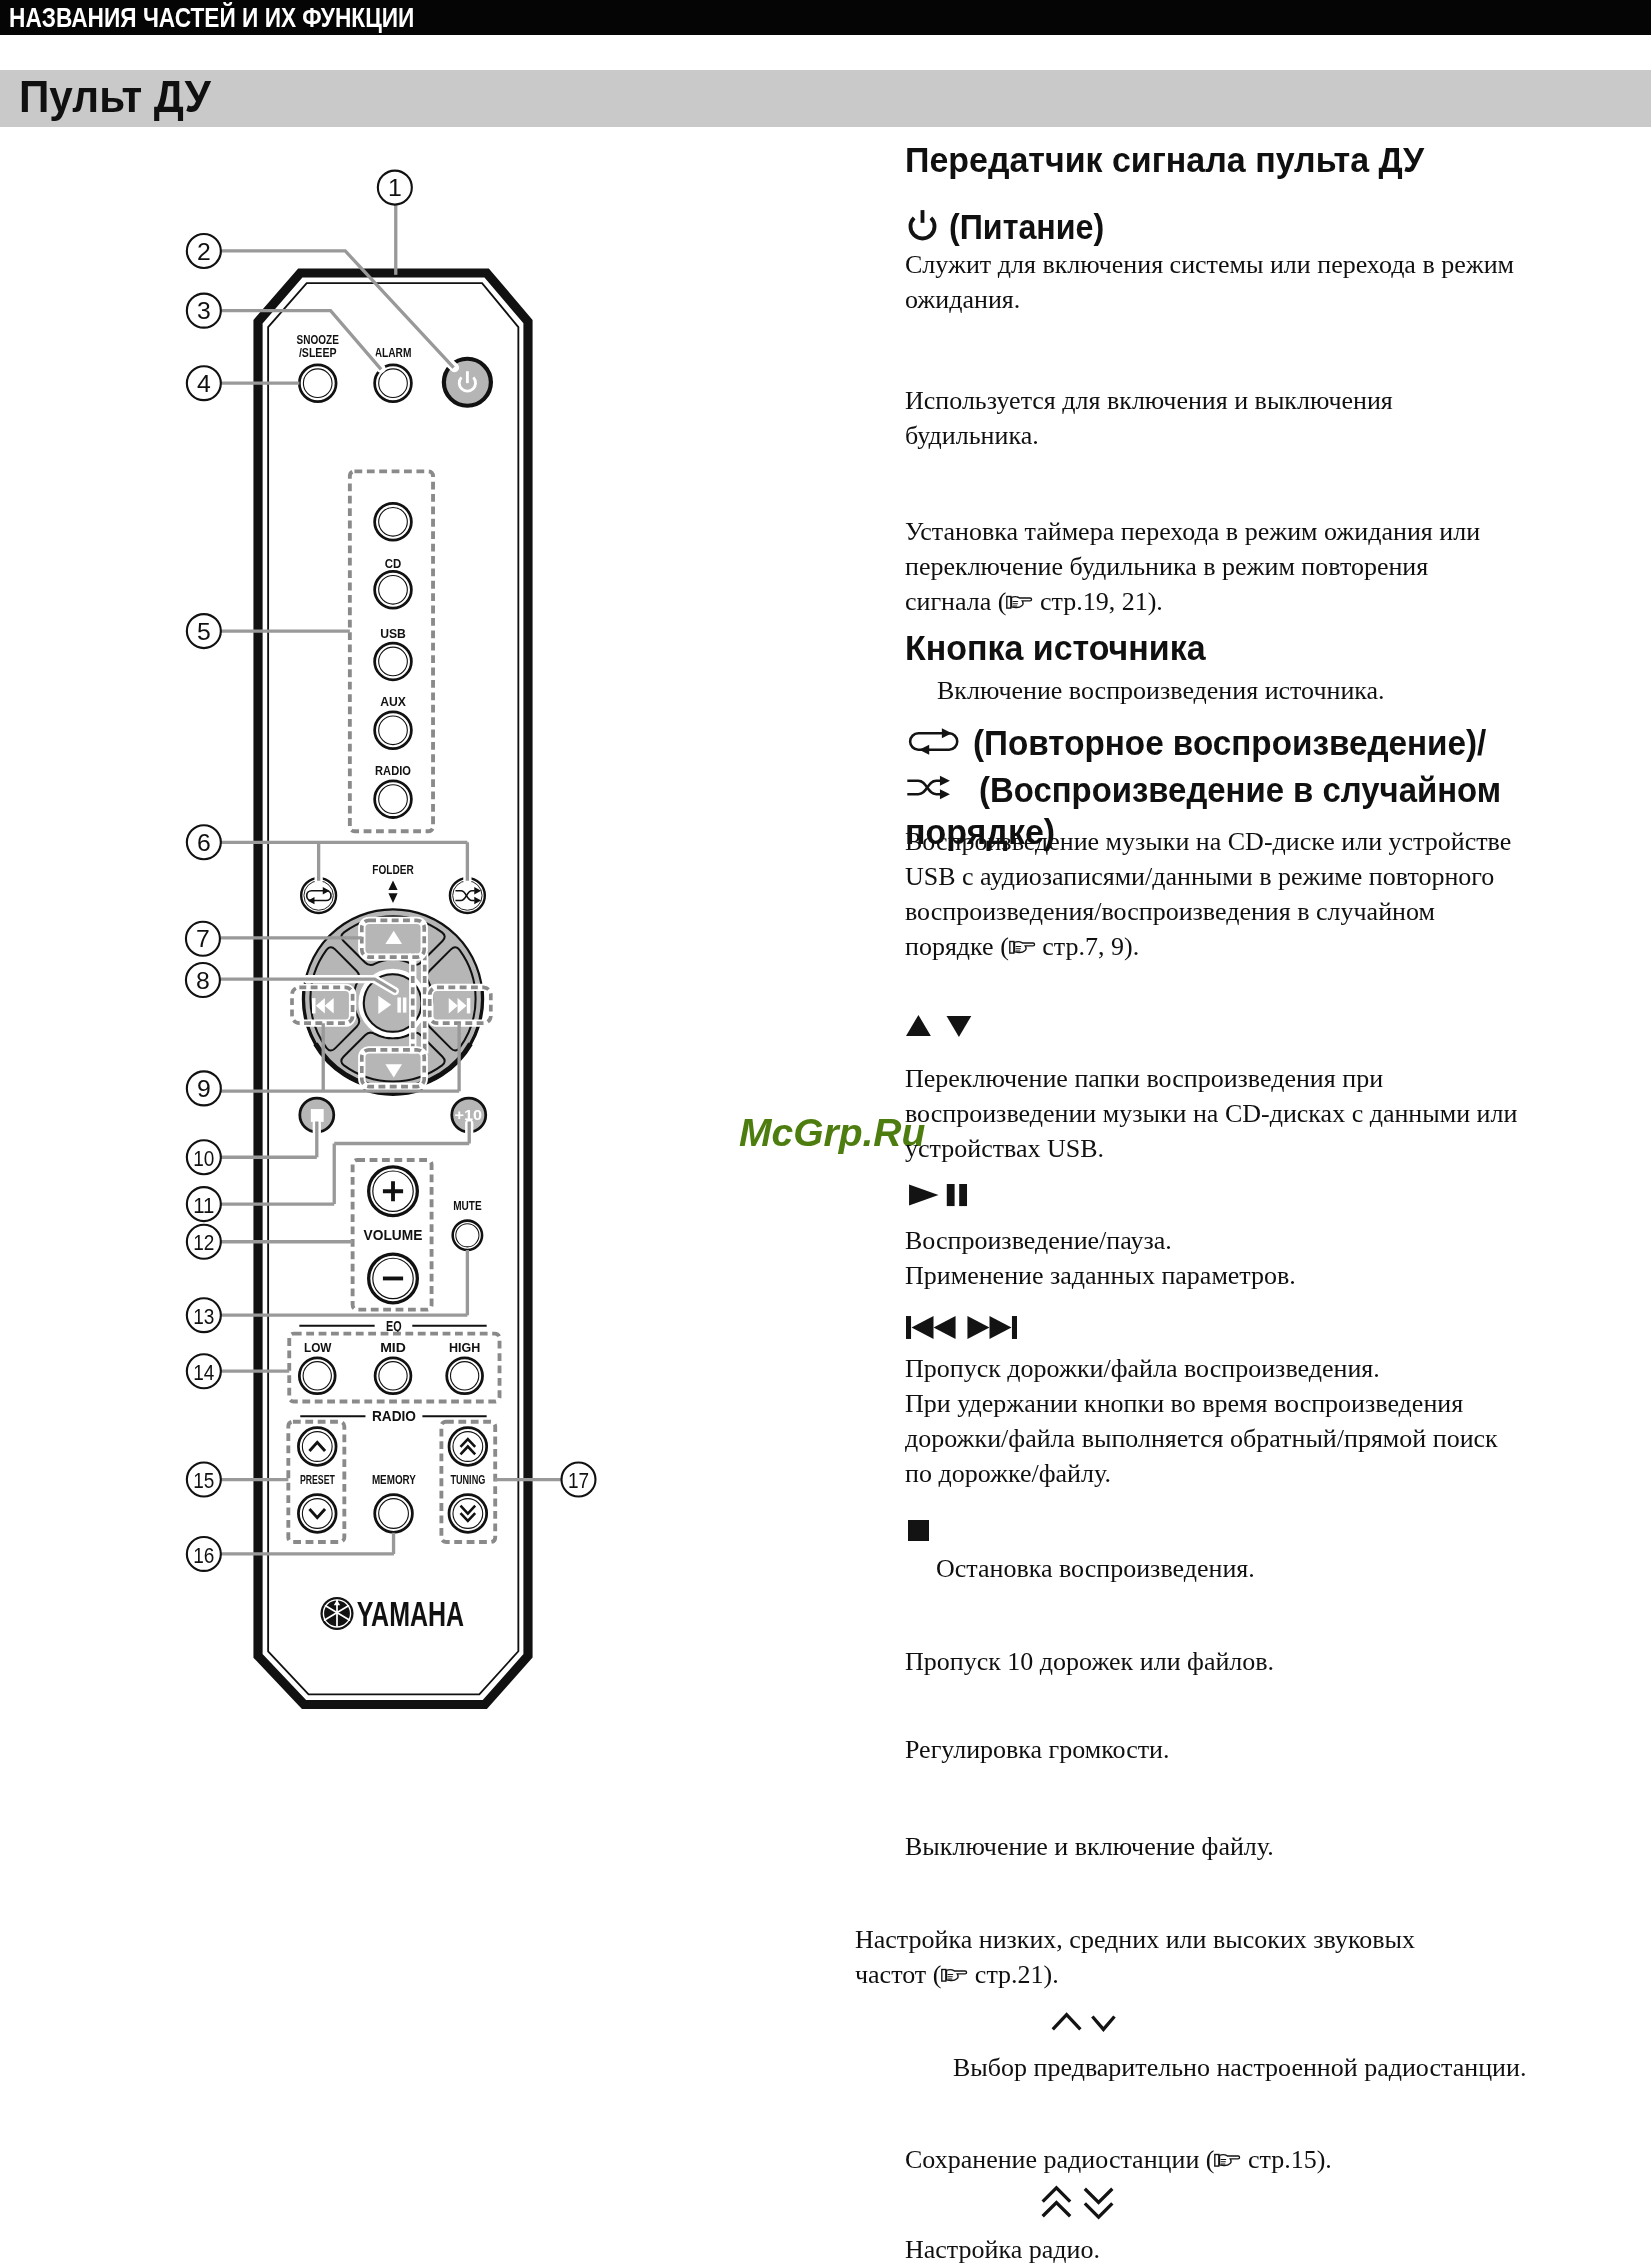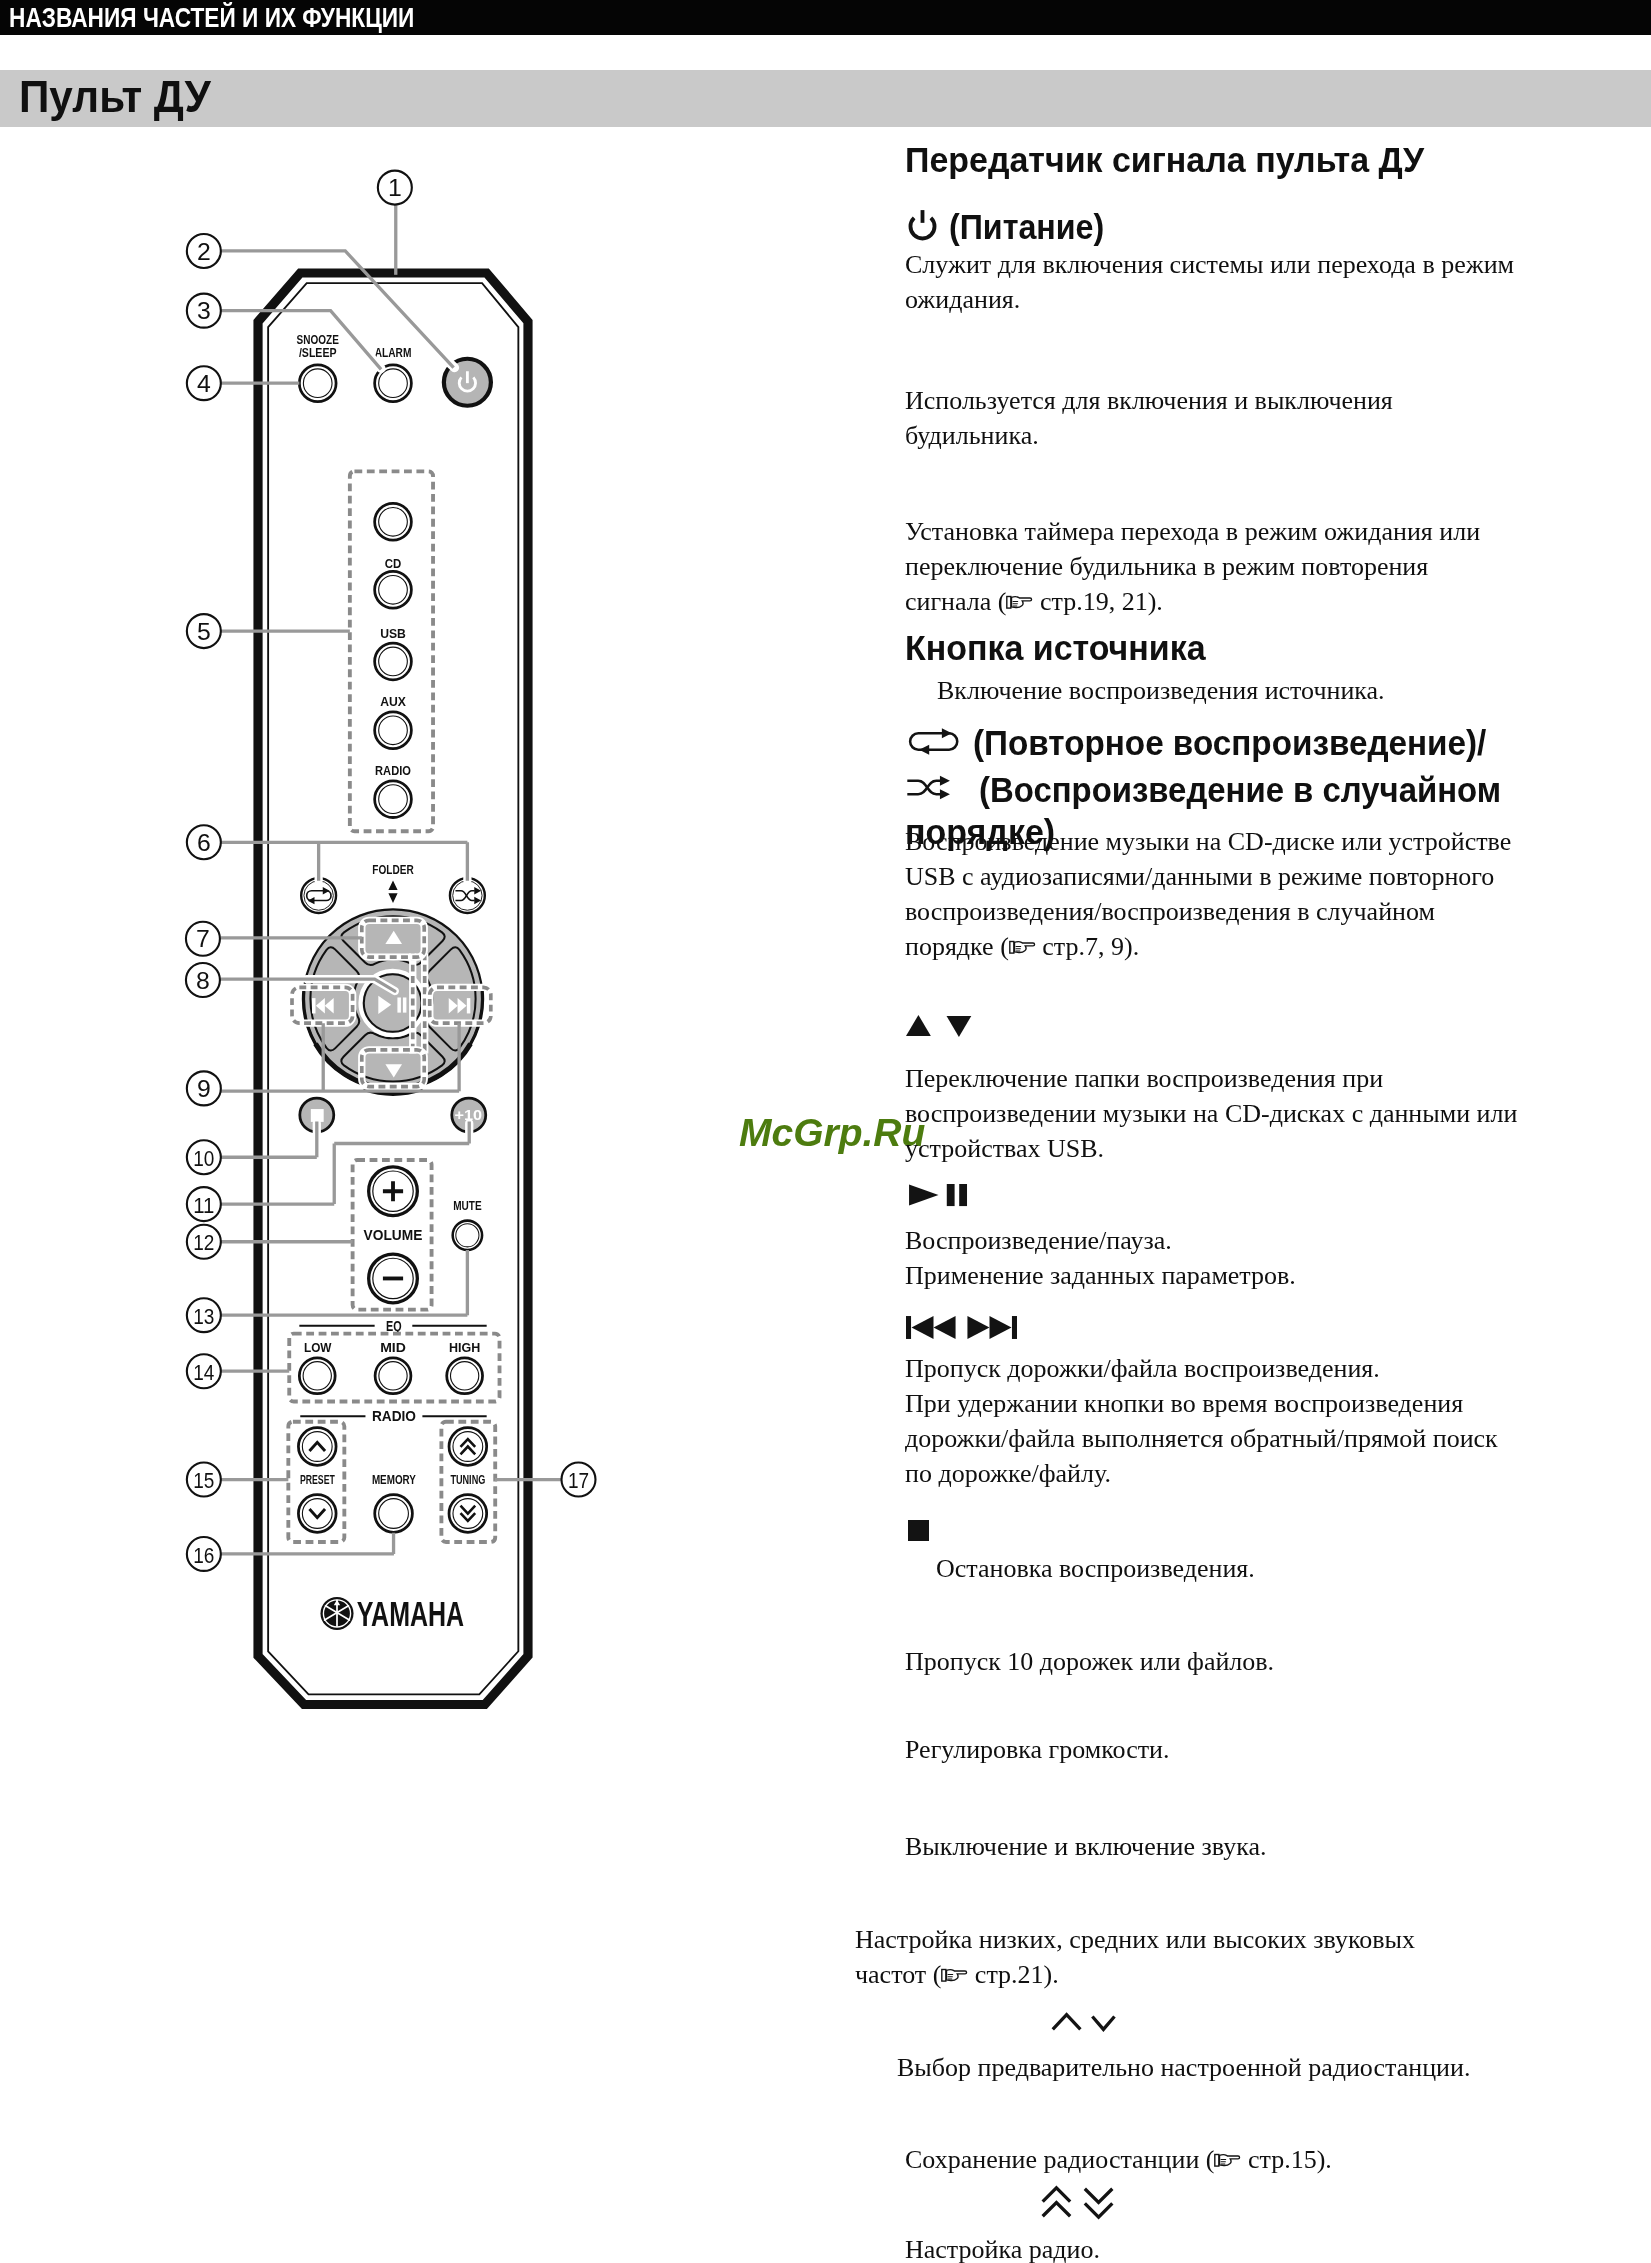--- a/index.html
+++ b/index.html
@@ -416,38 +416,38 @@
 <div class="abs ser" style="left:905px;top:1351px;white-space:nowrap;">Пропуск дорожки/файла воспроизведения.<br>При удержании кнопки во время воспроизведения<br>дорожки/файла выполняется обратный/прямой поиск<br>по дорожке/файлу.</div>
 
 <div class="abs" style="left:908px;top:1520px;width:21px;height:21px;background:#131313;"></div>
 
 <div class="abs ser" style="left:936px;top:1551px;white-space:nowrap;">Остановка воспроизведения.</div>
 
 <div class="abs ser" style="left:905px;top:1644px;white-space:nowrap;">Пропуск 10 дорожек или файлов.</div>
 
 <div class="abs ser" style="left:905px;top:1732px;white-space:nowrap;">Регулировка громкости.</div>
 
-<div class="abs ser" style="left:905px;top:1829px;white-space:nowrap;">Выключение и включение звука.</div>
+<div class="abs ser" style="left:905px;top:1829px;white-space:nowrap;">Выключение и включение файлу.</div>
 
 <div class="abs ser" style="left:855px;top:1922px;white-space:nowrap;">Настройка низких, средних или высоких звуковых<br>частот (<svg width="27" height="18.4" viewBox="0 0 29 20" style="vertical-align:-1.8px">
       <g stroke="#131313" fill="#fff">
         <rect x="0.7" y="3.8" width="4.4" height="12.6" stroke-width="1.5"></rect>
         <path d="M5.8 15.2 V4.8 q4.5-1.6 7.5 0 l1.2 .7 h11.5 q1.6 0 1.6 1.5 t-1.6 1.5 h-8.5 q2 3.6-.5 5.4 q-2.5 2.2-6.5 1.9 z" stroke-width="1.5"></path>
         <path d="M7 9.3 h6 M7 11.8 h5.6 M7 14.2 h5" stroke-width="1.1" fill="none"></path>
       </g>
     </svg> стр.21).</div>
 
 <svg class="abs" style="left:1050px;top:2009px" width="70" height="26" viewBox="0 0 76 28">
  <g fill="none" stroke="#131313" stroke-width="3.6">
  <path d="M3 22 l15 -16 l15 16"></path>
  <path d="M46 8 l12 14 l12 -14"></path>
  </g>
 </svg>
 
-<div class="abs ser" style="left:897px;top:2050px;white-space:nowrap;">Выбор предварительно настроенной радиостанции.</div>
+<div class="abs ser" style="left:953px;top:2050px;white-space:nowrap;">Выбор предварительно настроенной радиостанции.</div>
 
 <div class="abs ser" style="left:905px;top:2142px;white-space:nowrap;">Сохранение радиостанции (<svg width="27" height="18.4" viewBox="0 0 29 20" style="vertical-align:-1.8px">
       <g stroke="#131313" fill="#fff">
         <rect x="0.7" y="3.8" width="4.4" height="12.6" stroke-width="1.5"></rect>
         <path d="M5.8 15.2 V4.8 q4.5-1.6 7.5 0 l1.2 .7 h11.5 q1.6 0 1.6 1.5 t-1.6 1.5 h-8.5 q2 3.6-.5 5.4 q-2.5 2.2-6.5 1.9 z" stroke-width="1.5"></path>
         <path d="M7 9.3 h6 M7 11.8 h5.6 M7 14.2 h5" stroke-width="1.1" fill="none"></path>
       </g>
     </svg> стр.15).</div>
 
 <svg class="abs" style="left:1039px;top:2183px" width="77" height="39" viewBox="0 0 84 42">

